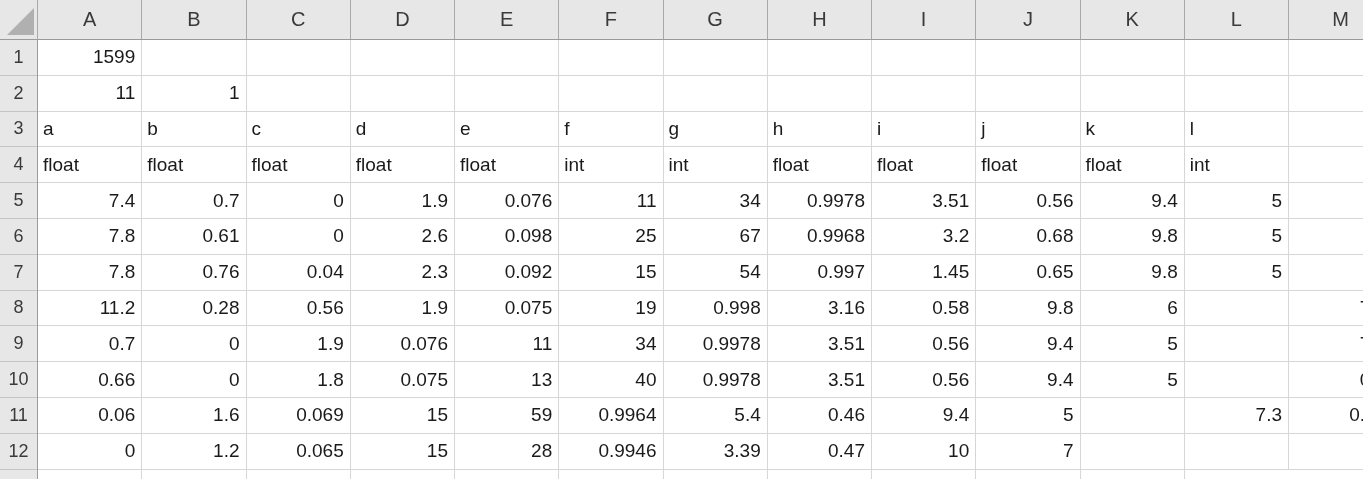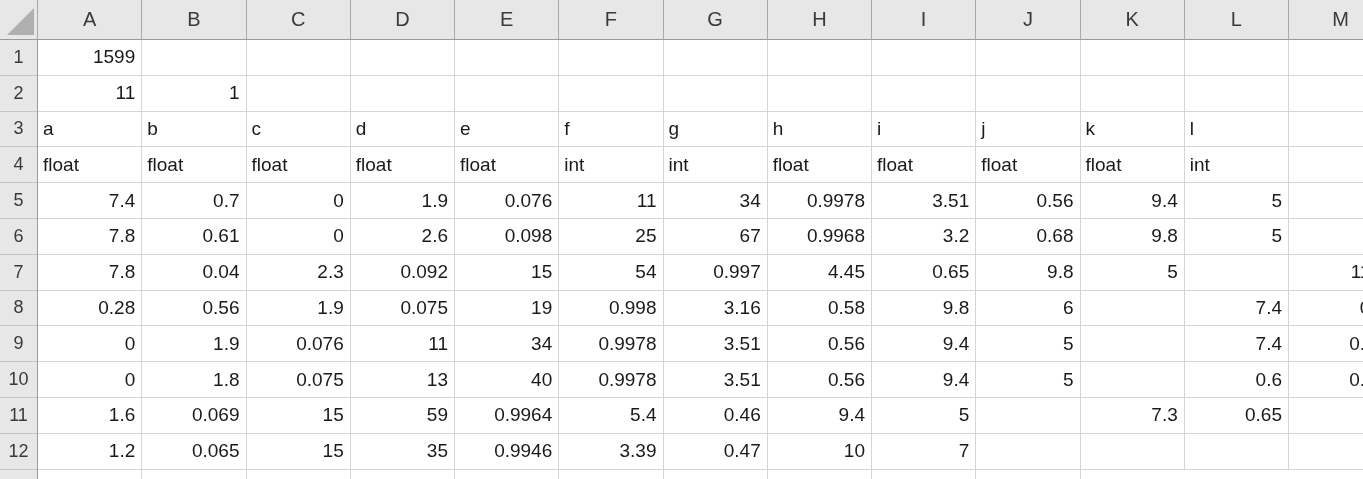--- a/index.html
+++ b/index.html
@@ -195,27 +195,28 @@
       <div class="cell num">0.098</div>
       <div class="cell num">25</div>
       <div class="cell num">67</div>
       <div class="cell num">0.9968</div>
       <div class="cell num">3.2</div>
       <div class="cell num">0.68</div>
       <div class="cell num">9.8</div>
       <div class="cell num">5</div>
       <div class="cell num"></div>
       <div class="cell num">7.8</div>
+      <div class="cell num">0.76</div>
       <div class="cell num">0.04</div>
       <div class="cell num">2.3</div>
       <div class="cell num">0.092</div>
       <div class="cell num">15</div>
       <div class="cell num">54</div>
       <div class="cell num">0.997</div>
-      <div class="cell num">4.45</div>
+      <div class="cell num">1.45</div>
       <div class="cell num">0.65</div>
       <div class="cell num">9.8</div>
       <div class="cell num">5</div>
       <div class="cell num"></div>
       <div class="cell num">11.2</div>
       <div class="cell num">0.28</div>
       <div class="cell num">0.56</div>
       <div class="cell num">1.9</div>
       <div class="cell num">0.075</div>
       <div class="cell num">19</div>
@@ -262,21 +263,21 @@
       <div class="cell num">0.46</div>
       <div class="cell num">9.4</div>
       <div class="cell num">5</div>
       <div class="cell num"></div>
       <div class="cell num">7.3</div>
       <div class="cell num">0.65</div>
       <div class="cell num">0</div>
       <div class="cell num">1.2</div>
       <div class="cell num">0.065</div>
       <div class="cell num">15</div>
-      <div class="cell num">35</div>
+      <div class="cell num">28</div>
       <div class="cell num">0.9946</div>
       <div class="cell num">3.39</div>
       <div class="cell num">0.47</div>
       <div class="cell num">10</div>
       <div class="cell num">7</div>
       <div class="cell num"></div>
       <div class="cell num"></div>
       <div class="cell num"></div>
       <div class="cell num"></div>
       <div class="cell num"></div>

